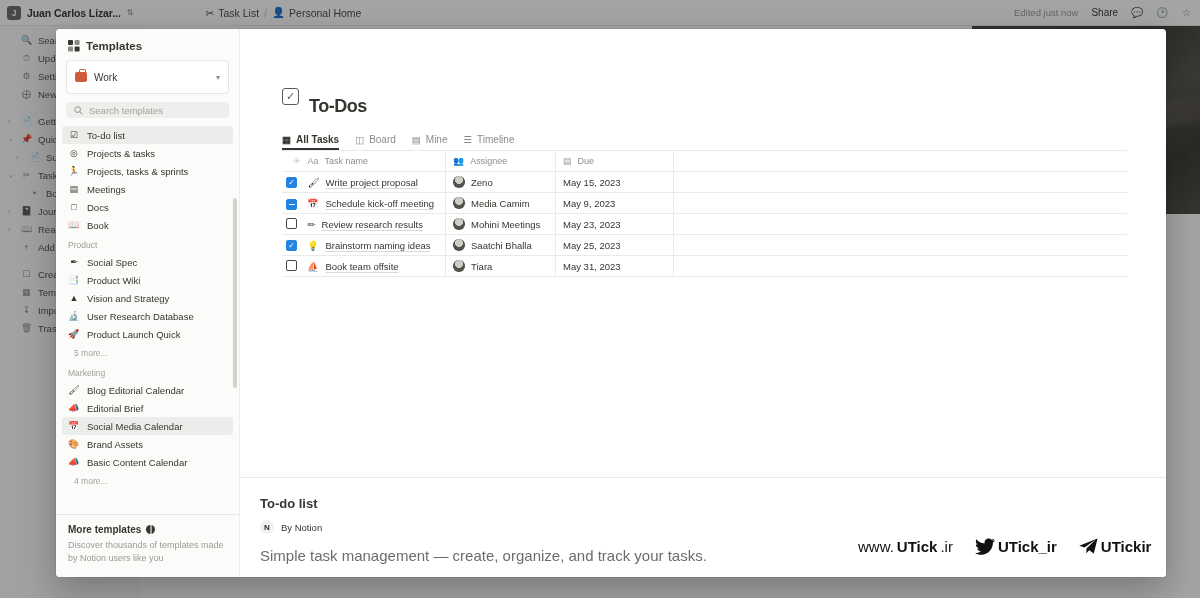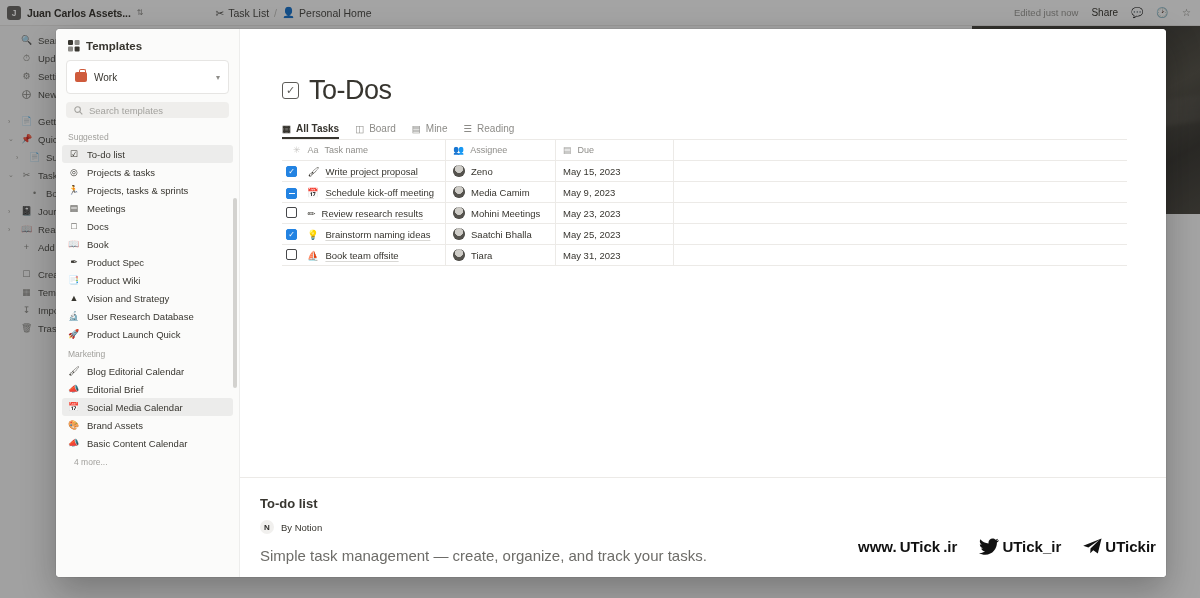--- a/index.html
+++ b/index.html
@@ -122,21 +122,21 @@
 
   
   .preview { flex: 1; display: flex; flex-direction: column; background: #fff; position: relative; }
   .preview-body { flex: 1; overflow: hidden; padding: 46px 0 0 42px; }
 
   .pg-title { display: flex; align-items: center; gap: 10px; }
   .pg-title .cbico {
     width: 17px; height: 17px; border: 1.6px solid #5d5c58; border-radius: 3px;
     display: flex; align-items: center; justify-content: center; color: #5d5c58; font-size: 11px;
   }
-  .pg-title h1 { font-size: 27px; font-weight: normal; color: #37352f; letter-spacing: -.5px; }
+  .pg-title h1 { font-size: 18px; font-weight: bold; color: #37352f; letter-spacing: -.5px; margin-top: 21px; }
 
   .view-tabs { display: flex; align-items: flex-end; gap: 16px; margin-top: 17px; }
   .vt { display: flex; align-items: center; gap: 5px; font-size: 10px; color: #8c8b87; padding-bottom: 5px; }
   .vt.active { color: #37352f; font-weight: bold; box-shadow: inset 0 -2px 0 0 #37352f; }
   .vt .vi { font-size: 9.5px; color: #8c8b87; }
   .vt.active .vi { color: #37352f; }
 
   table.todo { border-collapse: collapse; width: 845px; margin-top: 0; }
   table.todo th, table.todo td {
     border-bottom: 1px solid #eceae7; text-align: left; font-weight: normal;
@@ -188,34 +188,34 @@
     border-radius: 4px; font-size: 10.5px; font-weight: bold;
     font-family: "Liberation Sans", sans-serif; cursor: pointer; margin-top: 6px;
   }
 
   
   .watermark {
     position: absolute; left: 858px; top: 538px; display: flex; align-items: center;
     gap: 22px; font-size: 15px; font-weight: bold; color: #111; z-index: 40;
   }
   .wm { display: flex; align-items: center; gap: 3px; white-space: nowrap; }
-  .wm .thin { font-weight: bold; }
+  .wm .thin { font-weight: normal; }
   .wm svg { display: block; }
 </style>
 </head>
 <body>
 
 <div id="app">
 
   <div class="bg-layer">
 
     <div class="topbar">
       <div class="tb-left">
         <div class="ws-badge">J</div>
-        <span class="ws-name">Juan Carlos Assets...</span>
+        <span class="ws-name">Juan Carlos Lizar...</span>
         <span class="ud-chev">⇅</span>
       </div>
       <div class="tb-crumbs">
         <span class="crumb">
           <span class="ic">✂</span>
           <span>Task List</span>
         </span>
         <span class="crumb-sep">/</span>
         <span class="crumb">
           <span class="ic">👤</span>
@@ -349,21 +349,20 @@
           <svg width="9" height="9" viewBox="0 0 10 10">
               <circle cx="4" cy="4" r="3.1" fill="none" stroke="#a3a29e" stroke-width="1.2"></circle>
               <line x1="6.3" y1="6.3" x2="9.2" y2="9.2" stroke="#a3a29e" stroke-width="1.2"></line>
             </svg>
         </span>
         <span title="Search templates">Search templates</span>
       </div>
 
       <div class="tpl-scroll" id="tplscroll">
         <div class="side-scrollbar"></div>
-      <div class="sec-label">Suggested</div>
           <div class="tpl-item active">
             <span class="gi">☑</span>
             <span>To-do list</span>
           </div>
           <div class="tpl-item">
             <span class="gi">◎</span>
             <span>Projects &amp; tasks</span>
           </div>
           <div class="tpl-item">
             <span class="gi">🏃</span>
@@ -374,40 +373,42 @@
             <span>Meetings</span>
           </div>
           <div class="tpl-item">
             <span class="gi">□</span>
             <span>Docs</span>
           </div>
           <div class="tpl-item">
             <span class="gi">📖</span>
             <span>Book</span>
           </div>
+          <div class="sec-label">Product</div>
           <div class="tpl-item">
             <span class="gi">✒</span>
-            <span>Product Spec</span>
+            <span>Social Spec</span>
           </div>
           <div class="tpl-item">
             <span class="gi">📑</span>
             <span>Product Wiki</span>
           </div>
           <div class="tpl-item">
             <span class="gi">▲</span>
             <span>Vision and Strategy</span>
           </div>
           <div class="tpl-item">
             <span class="gi">🔬</span>
             <span>User Research Database</span>
           </div>
           <div class="tpl-item">
             <span class="gi">🚀</span>
             <span>Product Launch Quick</span>
           </div>
+          <div class="more-link">5 more...</div>
           <div class="sec-label">Marketing</div>
           <div class="tpl-item">
             <span class="gi">🖌</span>
             <span>Blog Editorial Calendar</span>
           </div>
           <div class="tpl-item">
             <span class="gi">📣</span>
             <span>Editorial Brief</span>
           </div>
           <div class="tpl-item active">
@@ -418,20 +419,27 @@
             <span class="gi">🎨</span>
             <span>Brand Assets</span>
           </div>
           <div class="tpl-item">
             <span class="gi">📣</span>
             <span>Basic Content Calendar</span>
           </div>
           <div class="more-link">4 more...</div>
         </div>
 
+      <div class="tpl-foot">
+        <div class="ft">
+          <span>More templates</span>
+          <span class="globe"></span>
+        </div>
+        <div class="fd">Discover thousands of templates made by Notion users like you</div>
+      </div>
     </div>
 
     <div class="preview">
       <div class="preview-body">
 
         <div class="pg-title">
           <span class="cbico">✓</span>
           <h1>To-Dos</h1>
         </div>
 
@@ -443,21 +451,21 @@
             <div class="vt">
               <span class="vi">◫</span>
               <span>Board</span>
             </div>
             <div class="vt">
               <span class="vi">▤</span>
               <span>Mine</span>
             </div>
             <div class="vt">
               <span class="vi">☰</span>
-              <span>Reading</span>
+              <span>Timeline</span>
             </div>
           </div>
 
         <table class="todo">
           <thead>
             <tr>
               <th class="c0">
                 <span class="cellpad">
                     <span class="row-spin">✳</span>
                   </span>

